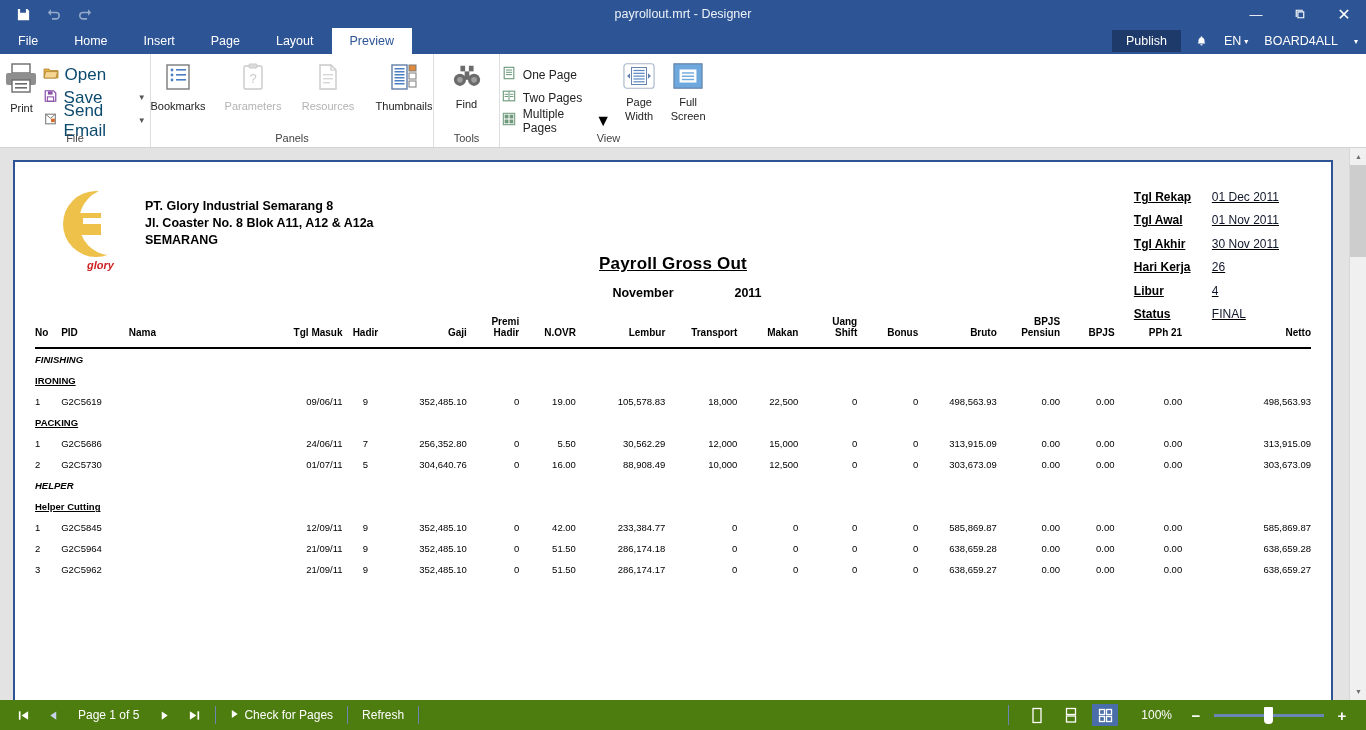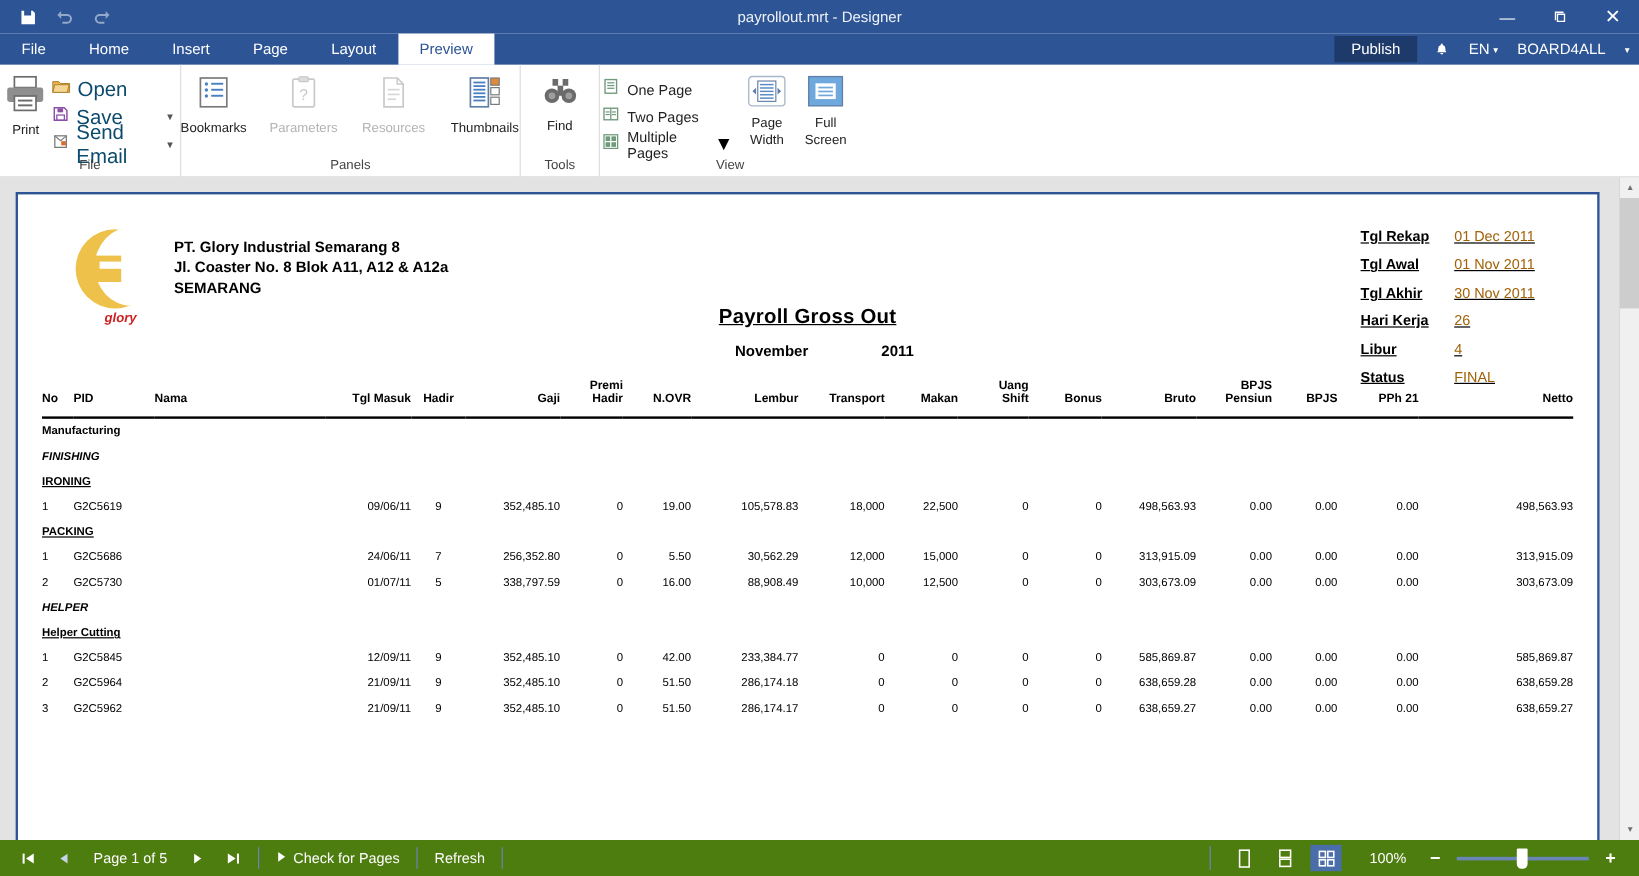--- a/index.html
+++ b/index.html
@@ -106,21 +106,21 @@
   .logo-text {
     position: absolute; left: 24px; top: 44px; font-size: 11px; color: #cc2222;
     font-style: italic; font-weight: bold; margin-top: 24px;
   }
   .company { position: absolute; left: 110px; top: 22px; }
   .company div { font-size: 12.5px; font-weight: bold; color: #000; line-height: 1.35; }
 
   .meta { position: absolute; right: 32px; top: 10px; text-decoration: underline; }
   .meta-row { display: flex; font-size: 12px; line-height: 1.95; }
   .meta-k { width: 78px; font-weight: bold; color: #000; }
-  .meta-v { color: #a16207; }
+  .meta-v { color: #0f172a; }
 
   .rpt-title { text-align: center; margin-top: -22px; }
   .rpt-title .t1 {
     font-size: 17px; font-weight: bold; text-decoration: underline; color: #000;
     display: inline-block; letter-spacing: 0.2px;
   }
   .rpt-title .t2 { margin-top: 12px; font-size: 12.5px; font-weight: bold; color: #000; }
   .rpt-title .t2 span.mon { display: inline-block; width: 150px; text-align: left; padding-left: 28px; }
 
   
@@ -558,23 +558,20 @@
               <th class="ta-r">Bruto</th>
               <th class="ta-r" style="white-space:pre-line">BPJS
 Pensiun</th>
               <th class="ta-r">BPJS</th>
               <th class="ta-r">PPh 21</th>
               <th class="ta-r">Netto</th>
             </tr>
           </thead>
           <tbody>
             <tr>
-                <td colspan="18" class="grp1">Manufacturing</td>
-              </tr>
-            <tr>
                 <td colspan="18" class="grp2">FINISHING</td>
               </tr>
             <tr>
                 <td colspan="18" class="grp3"><span>IRONING</span></td>
               </tr>
 
             <tr>
               <td class="ta-l">1</td>
               <td class="ta-l">G2C5619</td>
               <td class="ta-l"></td>
@@ -618,21 +615,21 @@
               <td class="ta-r">0.00</td>
               <td class="ta-r">0.00</td>
               <td class="ta-r">313,915.09</td>
             </tr>
             <tr>
               <td class="ta-l">2</td>
               <td class="ta-l">G2C5730</td>
               <td class="ta-l"></td>
               <td class="ta-r">01/07/11</td>
               <td class="ta-c">5</td>
-              <td class="ta-r">338,797.59</td>
+              <td class="ta-r">304,640.76</td>
               <td class="ta-r">0</td>
               <td class="ta-r">16.00</td>
               <td class="ta-r">88,908.49</td>
               <td class="ta-r">10,000</td>
               <td class="ta-r">12,500</td>
               <td class="ta-r">0</td>
               <td class="ta-r">0</td>
               <td class="ta-r">303,673.09</td>
               <td class="ta-r">0.00</td>
               <td class="ta-r">0.00</td>

